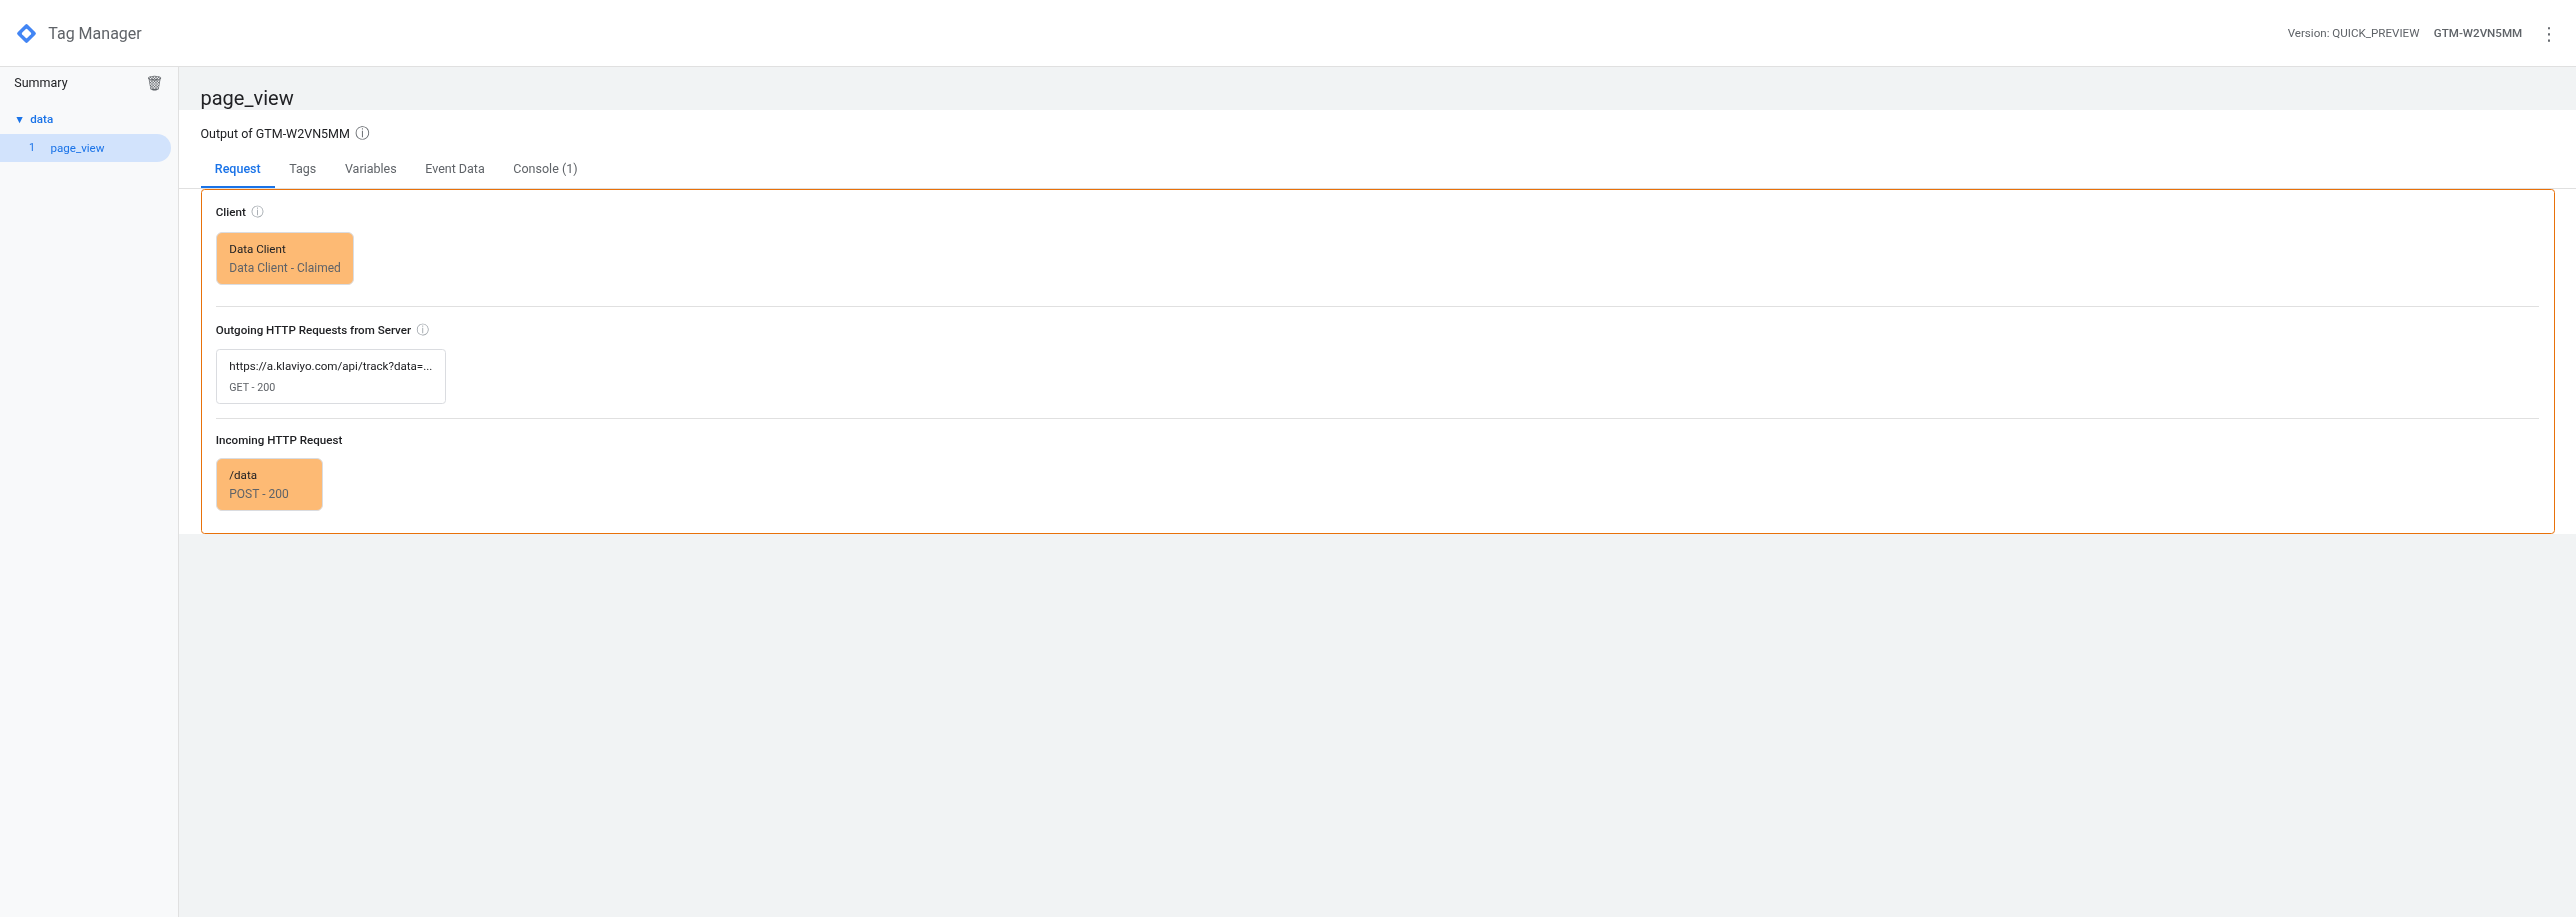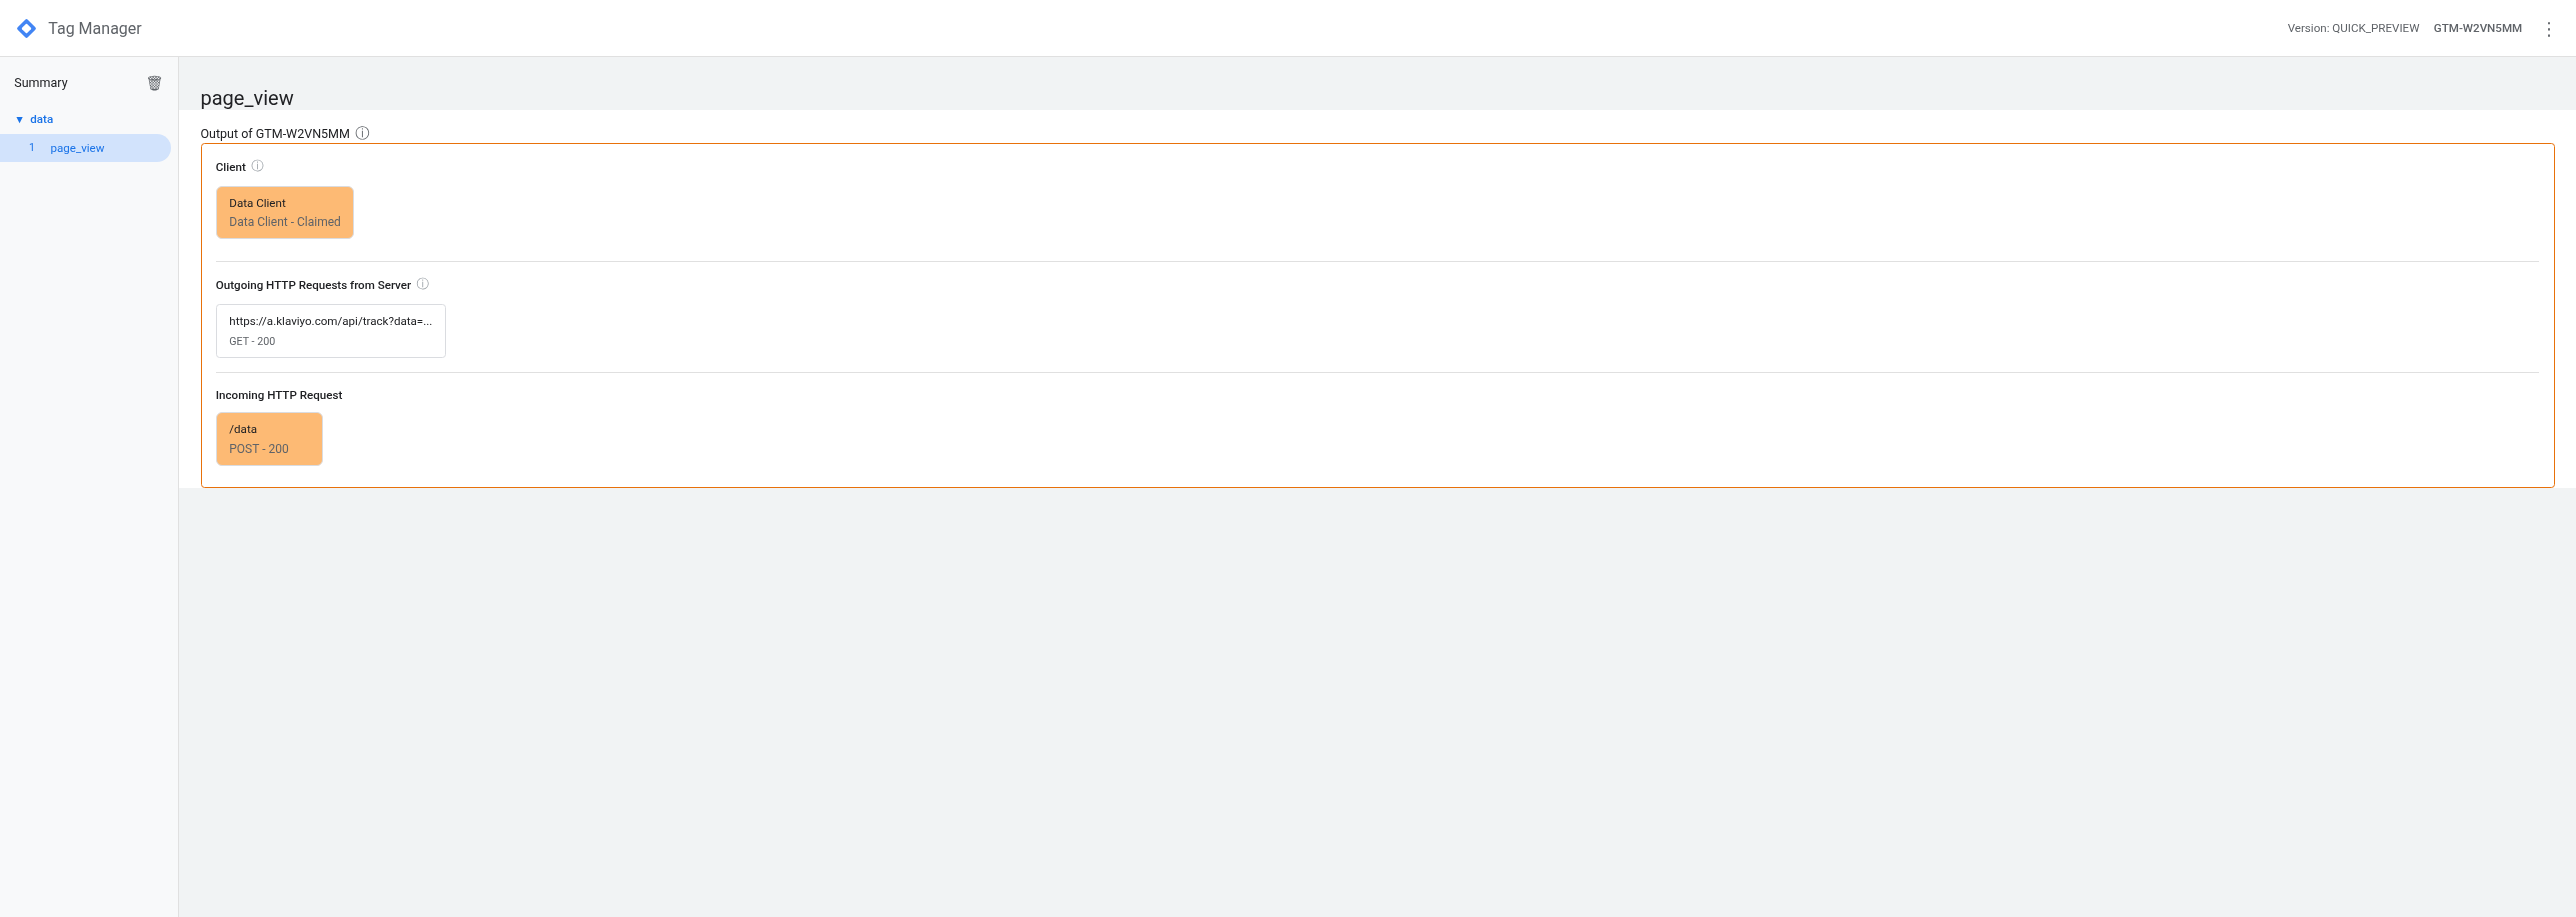--- a/index.html
+++ b/index.html
@@ -2,21 +2,21 @@
 <html style="font-size:14.3px"><head>
   <meta charset="utf-8">
   <style>
     * { box-sizing: border-box; margin: 0; padding: 0; }
     body { font-family: 'Google Sans', Roboto, Arial, sans-serif; font-size: 12.5px; background: #f1f3f4; color: #202124; }
 
     
     .navbar {
       display: flex;
       background: #fff;
-      height: 57px;
+      height: 67px;
       padding: 0 14.3px;
       border-bottom: 0.9px solid #e0e0e0;
       position: fixed;
       top: 0; left: 0; right: 0;
       z-index: 100;
     }
     .navbar-logo {
       display: flex;
       align-items: center;
       gap: 9px;
@@ -306,20 +306,27 @@
 
       <div class="page-header">
         <h1 class="page-title">page_view</h1>
       </div>
 
       <div class="output-header">
         <span>Output of GTM-W2VN5MM</span>
         <span class="info-icon">ⓘ</span>
       </div>
 
+      <div class="tabs">
+        <div class="tab active">Request</div>
+        <div class="tab">Tags</div>
+        <div class="tab">Variables</div>
+        <div class="tab">Event Data</div>
+        <div class="tab">Console (1)</div>
+      </div>
 
 
       <div class="highlight-box">
 
         
         <div class="section-title">
           <span>Client</span>
           <span class="info-icon">ⓘ</span>
         </div>
         <div class="card-item">

